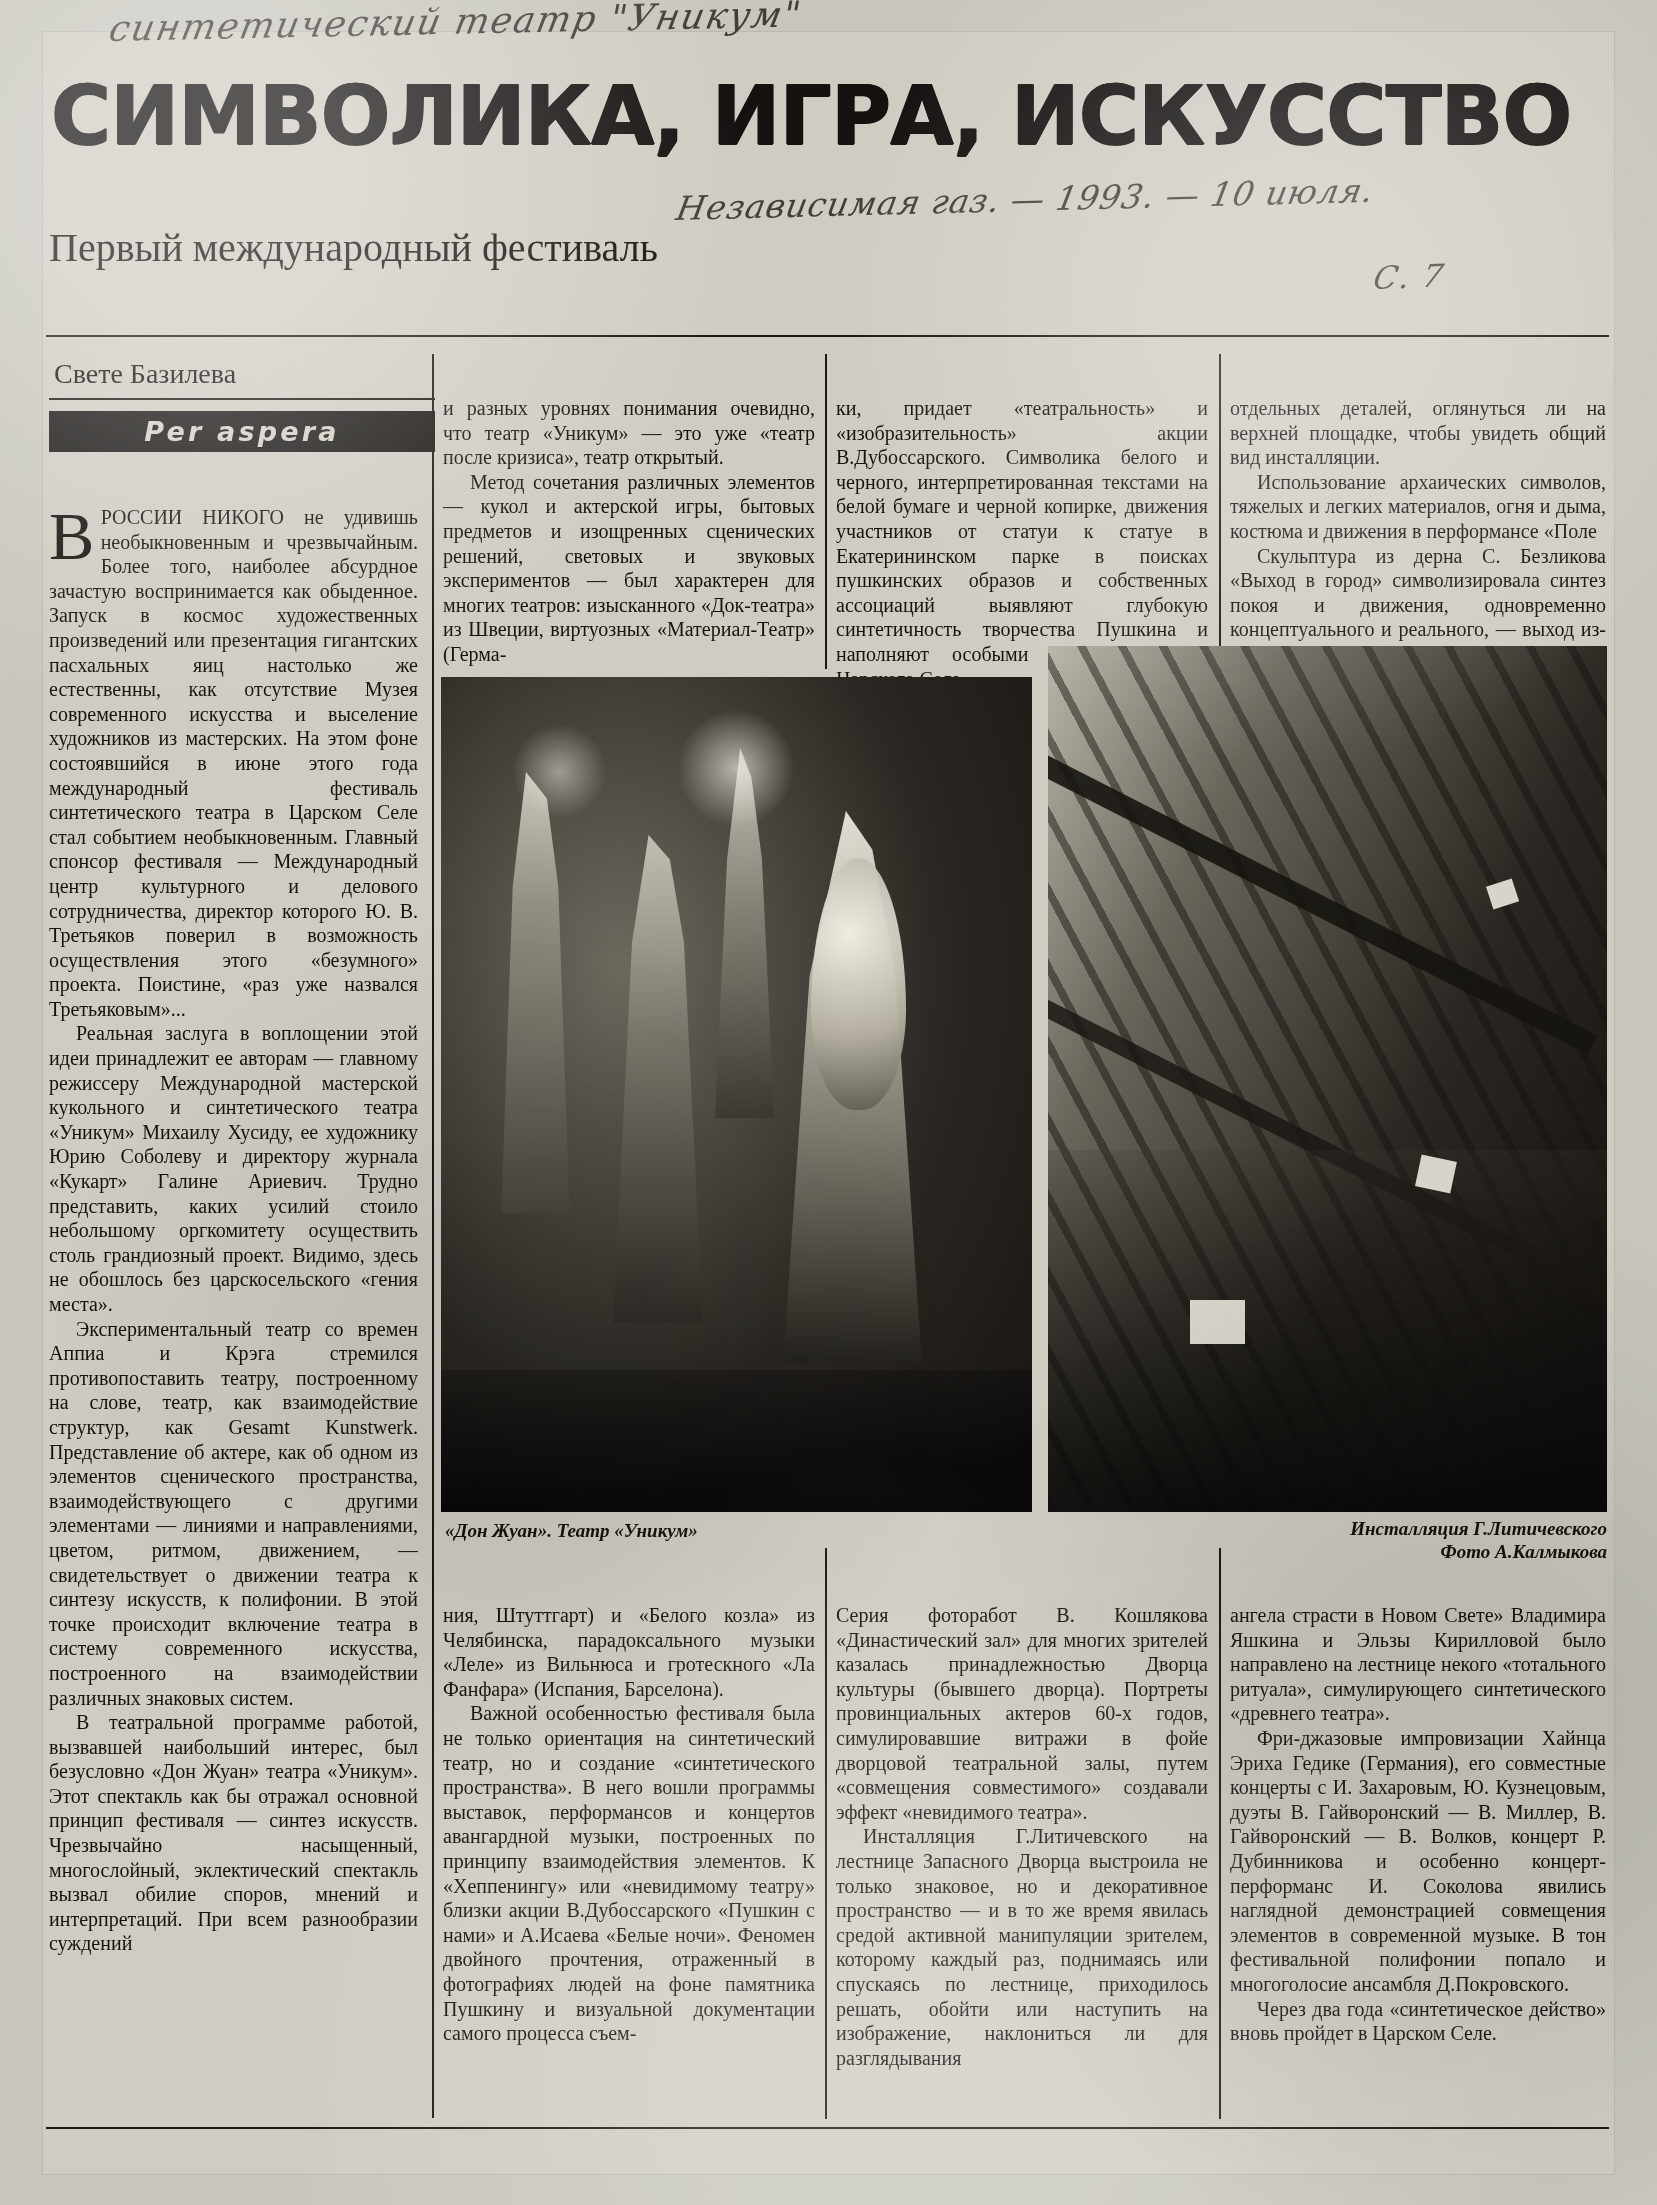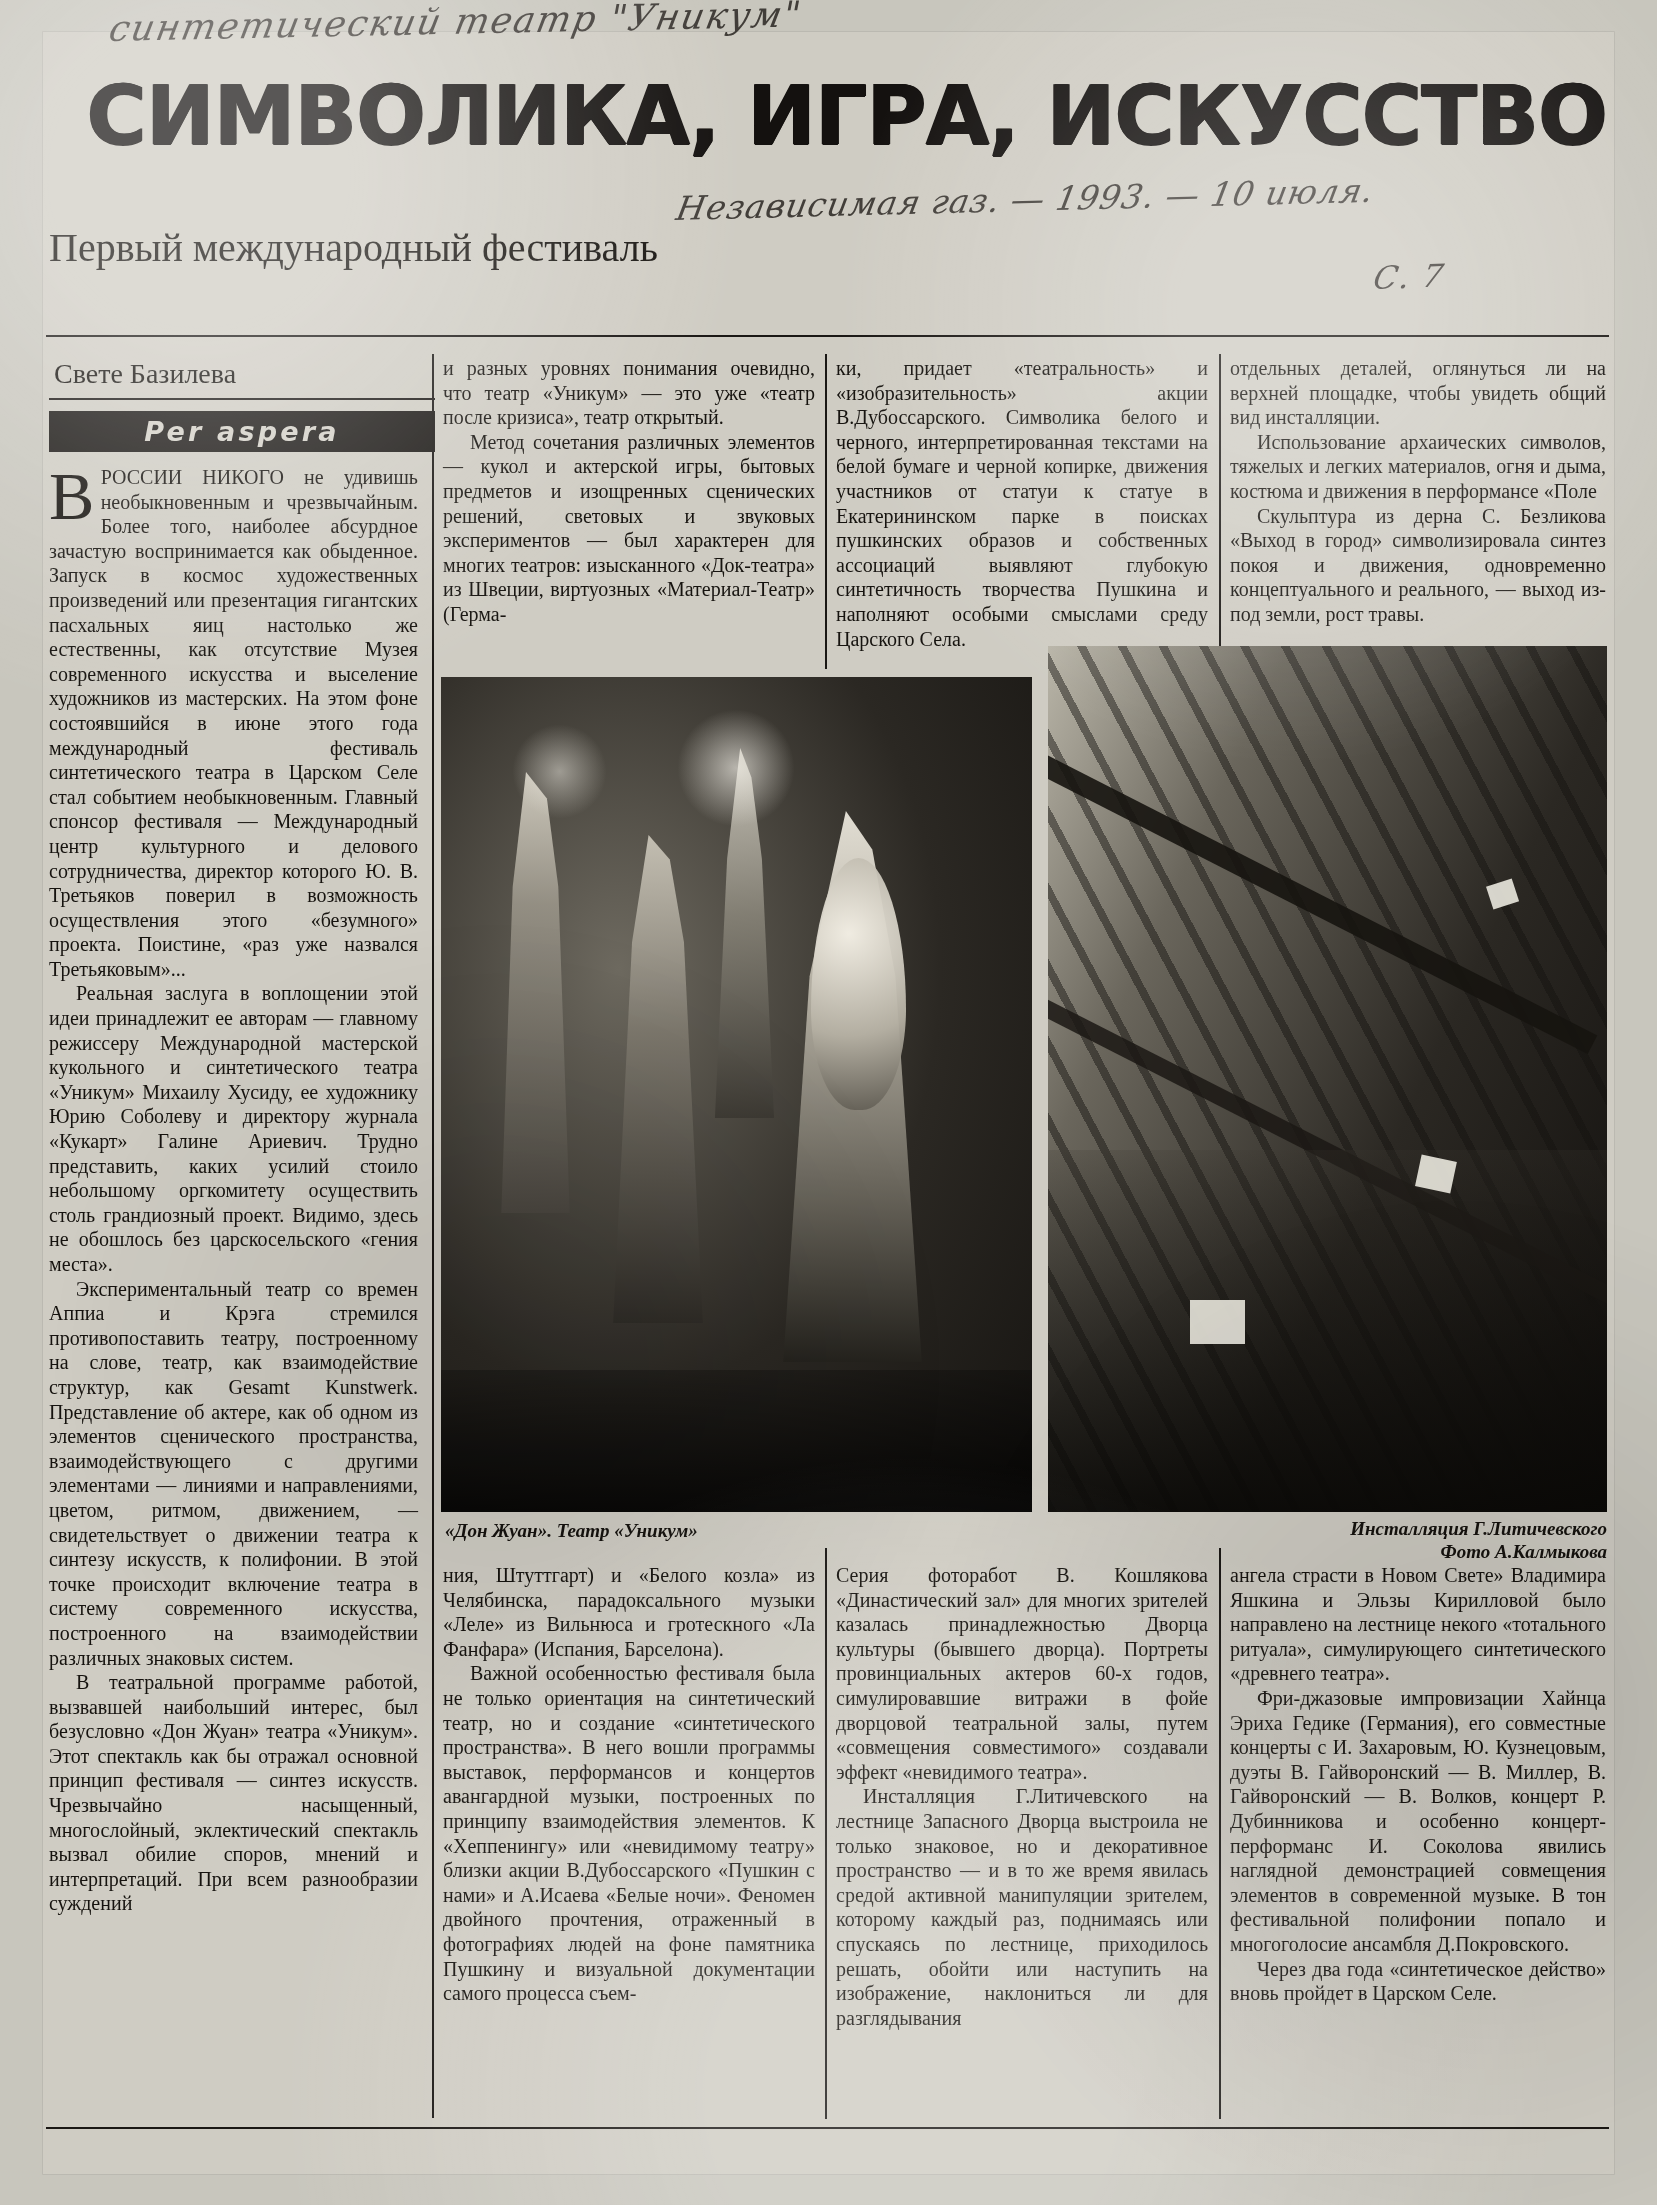--- a/index.html
+++ b/index.html
@@ -72,21 +72,21 @@
     font-size: 31.5px;
     letter-spacing: 1.6px;
     transform: rotate(-2deg) skewX(-12deg);
   }
   
   .masthead {
     position: absolute;
     left: 51px;
     top: 75px;
     width: 1556px;
-    text-align: right;
+    text-align: left;
   }
   .masthead .title {
     font-family: "DejaVu Sans", sans-serif;
     font-weight: bold;
     font-size: 82px;
     letter-spacing: -0.8px;
     line-height: 1;
     color: #14110f;
     text-shadow: 0.8px 0 0 #14110f, -0.8px 0 0 #14110f, 0 0.8px 0 #14110f;
   }
@@ -117,21 +117,21 @@
     font-size: 20px;
     line-height: 1.23;
     color: #16130f;
     font-family: "Liberation Serif", serif;
     hyphens: auto;
   }
   .col p {
     margin: 0;
     text-indent: 27px;
   }
-  .col p.noind { text-indent: 0; }
+  .col p.noind { text-indent: 0; margin-top: 40px; }
 
   .vrule {
     position: absolute;
     width: 1.6px;
     background: #1a1714;
   }
 
   .byline {
     position: absolute;
     left: 54px;

